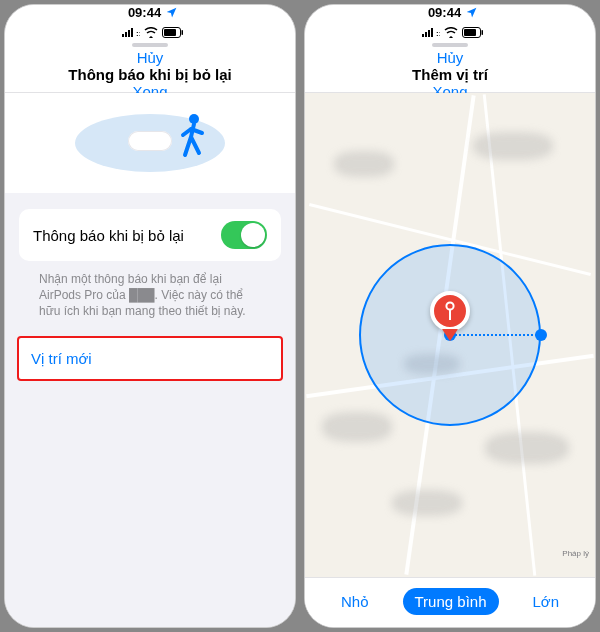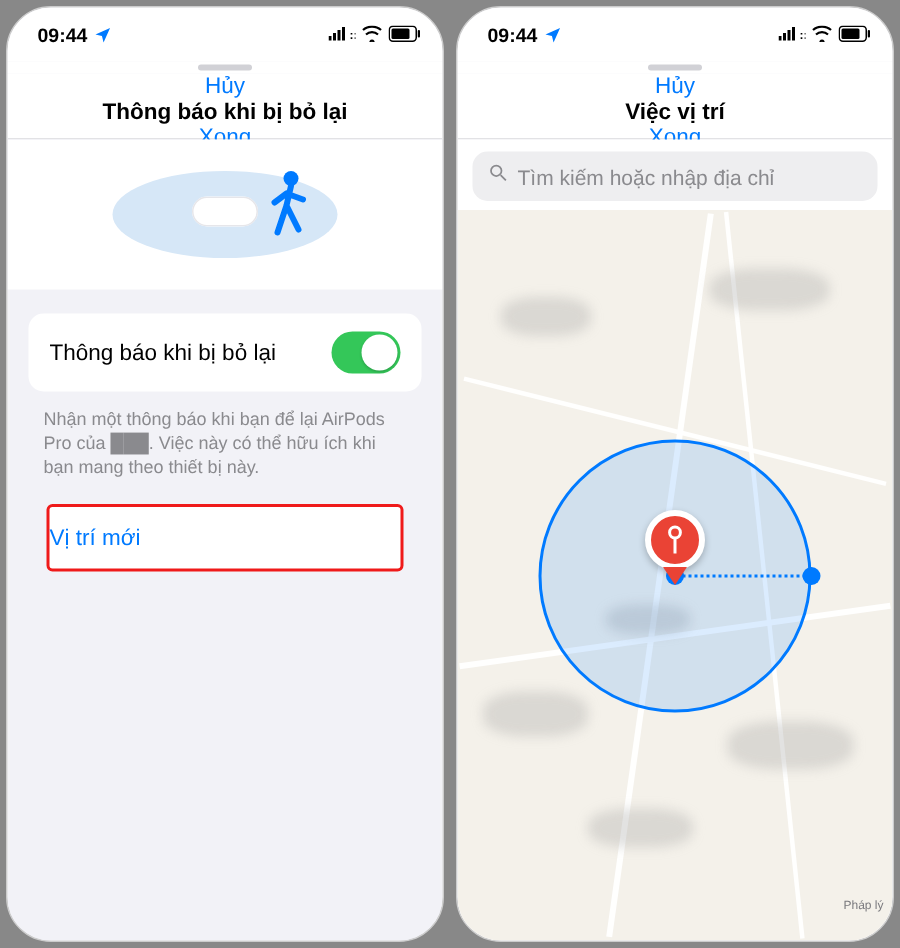--- a/index.html
+++ b/index.html
@@ -25,20 +25,21 @@
   }
   .status-bar {
     height: 36px;
     display: flex;
     align-items: center;
     justify-content: space-between;
     padding: 0 14px 0 20px;
     background: #fff;
     font-size: 13px;
     font-weight: 600;
+    flex-direction: column;
   }
   .status-left { display: flex; align-items: center; gap: 4px; }
   .status-right { display: flex; align-items: center; gap: 4px; }
   .loc-icon svg { display:block; }
   .phone.left .status-bar { background:#fff; }
   .phone.left .body-area { background:#f2f2f7; }
   .phone.right .status-bar { background:#fff; }
   .phone.right .body-area { background:#fff; }
   .tab-notch {
     height: 8px;
@@ -115,31 +116,31 @@
   }
   .toggle-label { font-size:15px; color:#000; }
   .switch {
     width:46px; height:28px; border-radius:14px; background:#34c759; position:relative;
   }
   .switch .knob {
     position:absolute; right:2px; top:2px; width:24px; height:24px; border-radius:50%; background:#fff;
     box-shadow: 0 1px 2px rgba(0,0,0,0.2);
   }
   .description {
-    font-size:12px; color:#8a8a8e; padding: 0 24px 14px; line-height:1.35;
+    font-size:12px; color:#8a8a8e; padding: 0 34px 14px; line-height:1.35;
   }
   .section-header {
     font-size:12px; color:#8a8a8e; padding: 6px 18px 6px; letter-spacing:0.2px;
   }
   .new-location {
-    margin: 2px 26px;
+    margin: 2px 12px;
     background:#fff;
     border: 2px solid #ef1a1a;
     border-radius:4px;
-    padding: 12px 0;
+    padding: 12px 12px;
     color:#007aff;
     font-size:15px;
   }
 
   
   .search-bar {
     margin: 8px 10px 6px;
     background:#eeeef0;
     border-radius:10px;
     display:flex;
@@ -327,33 +328,24 @@
             <rect x="19.5" y="3" width="1.5" height="5" rx="0.7" fill="#000"></rect>
           </svg>
       </span>
     </div>
   </div>
   <div class="tab-notch">
       <div class="bar"></div>
     </div>
   <div class="nav-bar">
     <span class="nav-btn">Hủy</span>
-    <span class="nav-title">Việc vị trí</span>
+    <span class="nav-title">Thêm vị trí</span>
     <span class="nav-btn">Xong</span>
   </div>
   <div class="body-area">
-    <div class="search-bar">
-      <span>
-        <svg width="14" height="14" viewBox="0 0 24 24">
-            <circle cx="10" cy="10" r="6" stroke="#8a8a8e" stroke-width="2" fill="none"></circle>
-            <line x1="15" y1="15" x2="21" y2="21" stroke="#8a8a8e" stroke-width="2"></line>
-          </svg>
-      </span>
-      <input type="text" placeholder="Tìm kiếm hoặc nhập địa chỉ" style="">
-    </div>
 
     <div class="map-area">
       <div class="map-road r1"></div>
       <div class="map-road r2"></div>
       <div class="map-road r3"></div>
       <div class="map-road r4"></div>
       <div class="map-smudge" style="left:10%; top:12%; width:60px; height:26px;"></div>
       <div class="map-smudge" style="left:58%; top:8%; width:80px; height:28px;"></div>
       <div class="map-smudge" style="left:6%; top:66%; width:70px; height:30px;"></div>
       <div class="map-smudge" style="left:62%; top:70%; width:84px; height:32px;"></div>
@@ -371,14 +363,19 @@
               <circle cx="7" cy="5" r="3.6" fill="none" stroke="#fff" stroke-width="2"></circle>
               <line x1="7" y1="9" x2="7" y2="19" stroke="#fff" stroke-width="2"></line>
             </svg>
         </div>
         <div class="pin-tail"></div>
       </div>
 
       <div class="attrib">Pháp lý</div>
     </div>
 
+    <div class="seg-control">
+      <span class="seg-item">Nhỏ</span>
+      <span class="seg-item selected">Trung bình</span>
+      <span class="seg-item">Lớn</span>
+    </div>
   </div>
 </div>
 
 </body></html>

